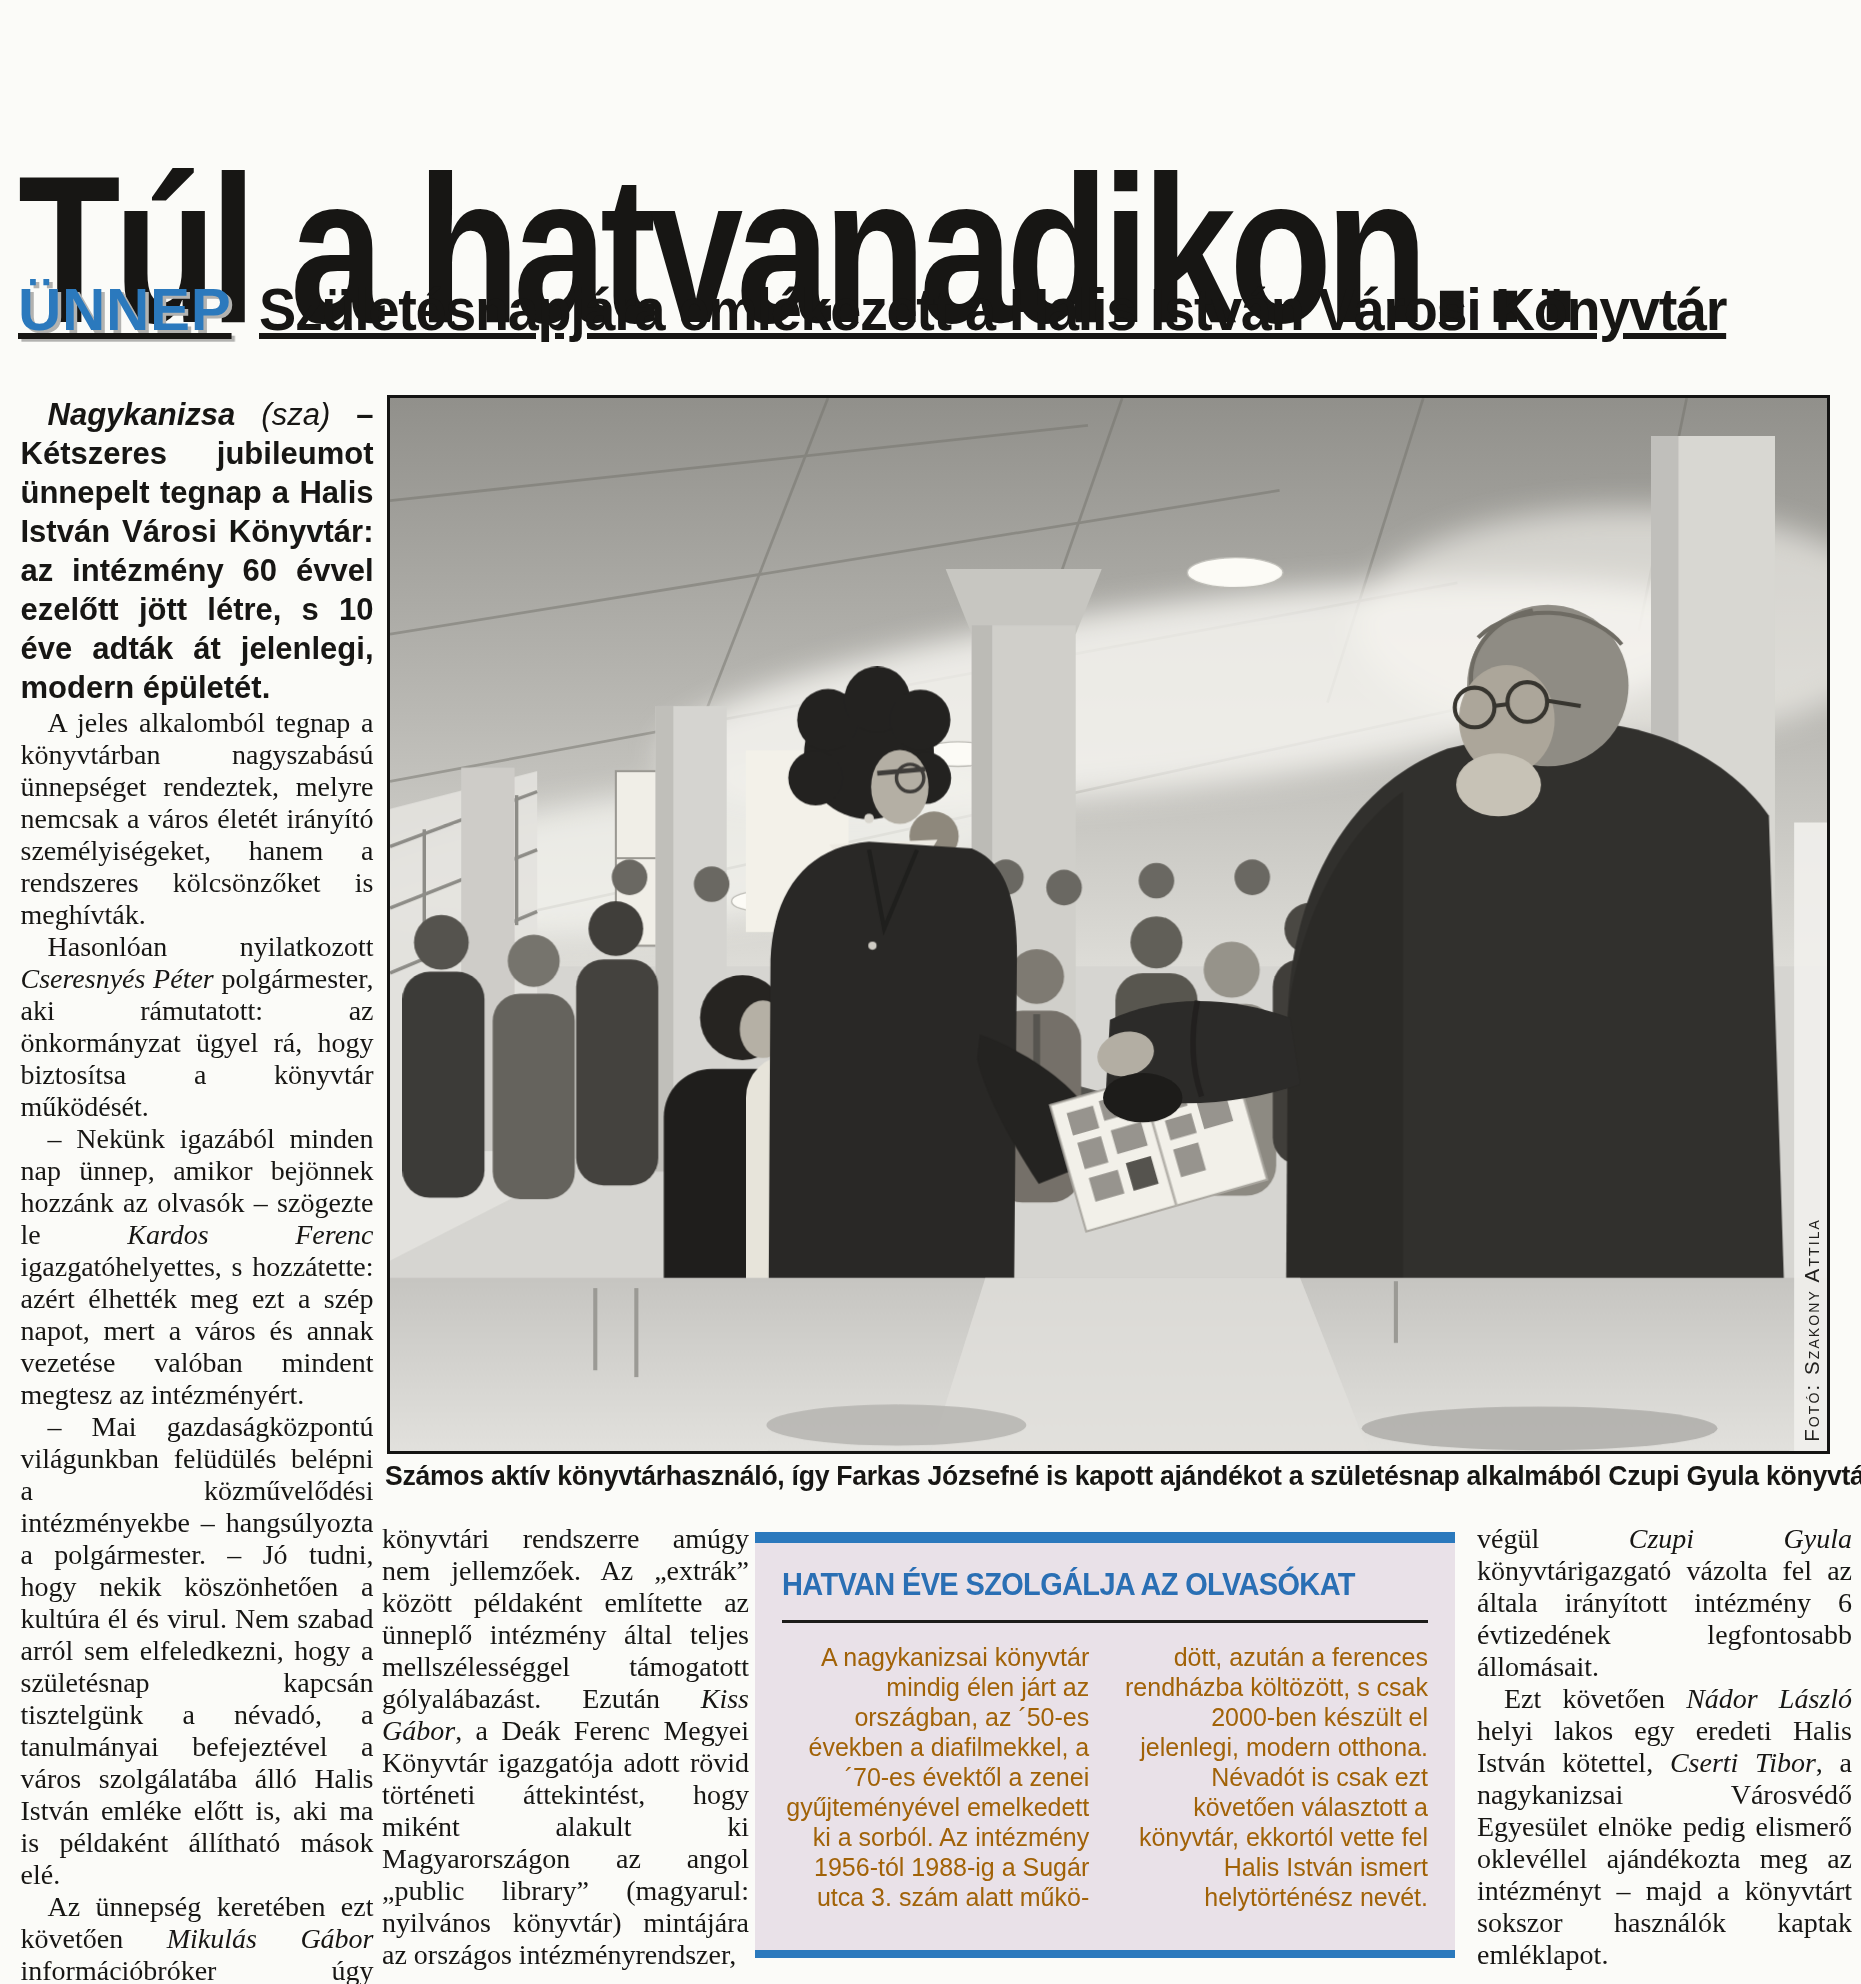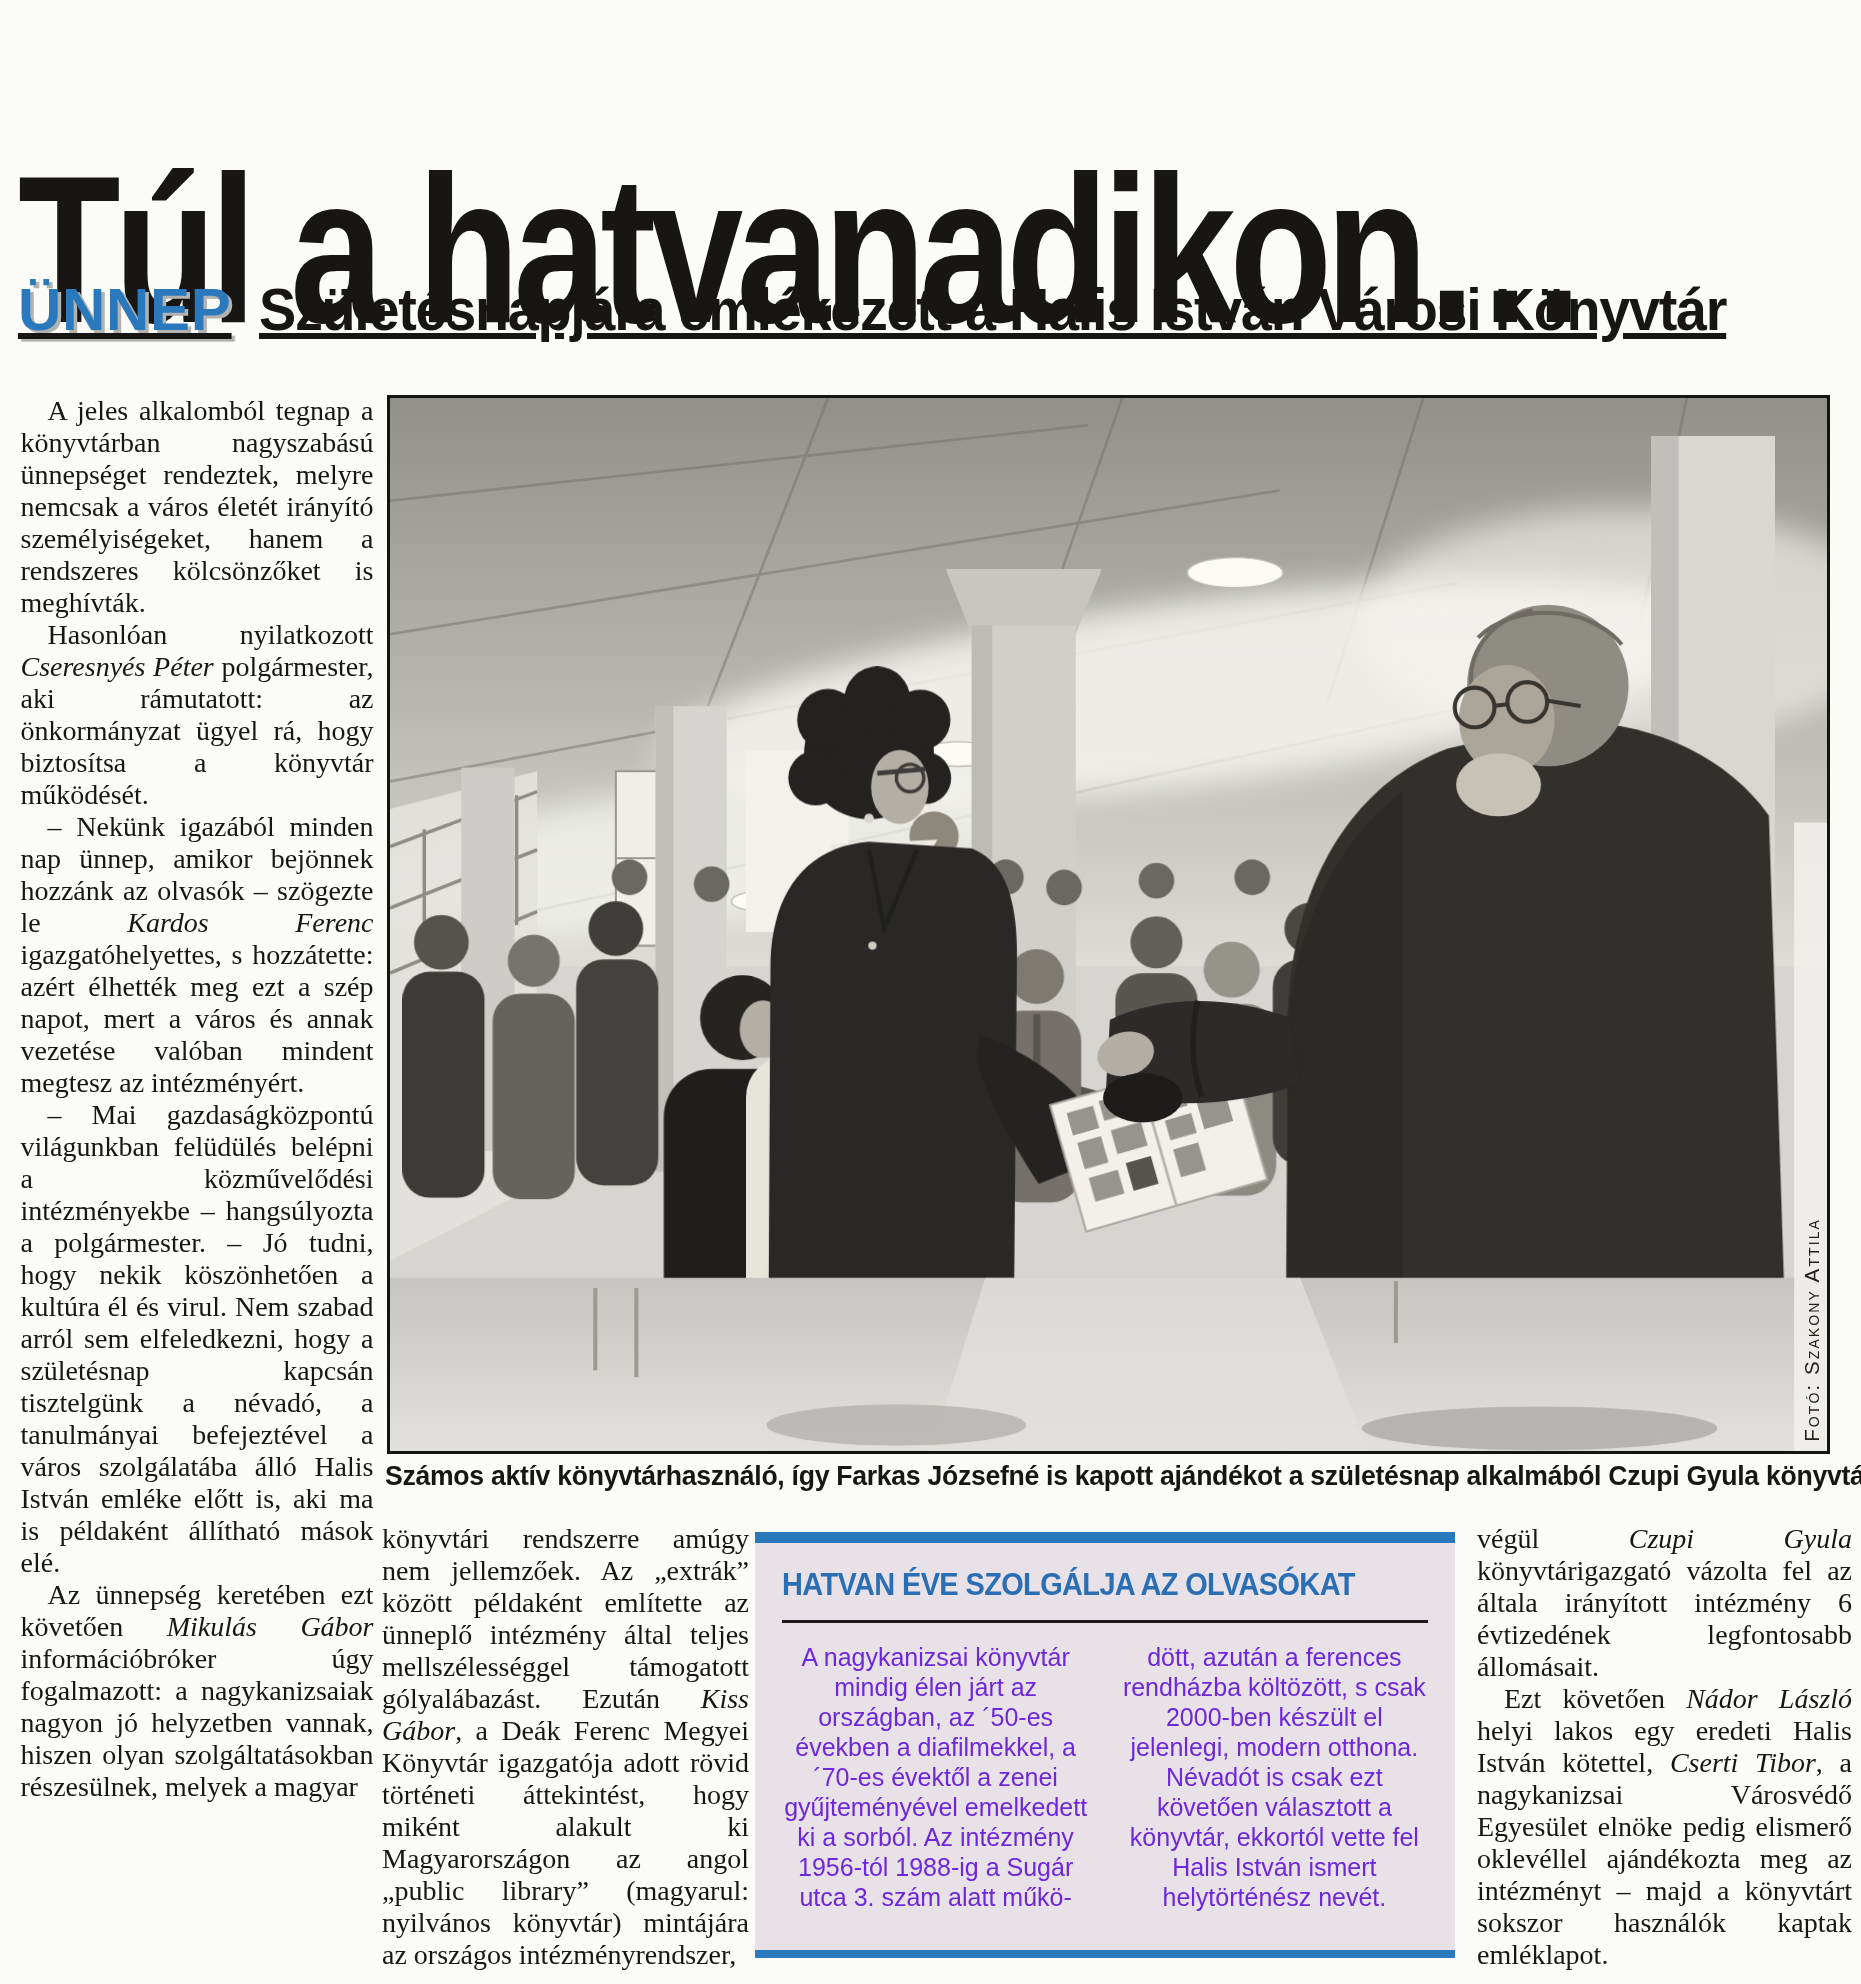--- a/index.html
+++ b/index.html
@@ -75,35 +75,36 @@
     margin:11px 0 0 0;
     font-family:"Liberation Sans","DejaVu Sans",sans-serif;
     font-weight:bold;font-size:31.5px;letter-spacing:-0.7px;
     color:var(--box_title_blue,#2a6fb4);
     white-space:nowrap;transform:scaleX(.92);transform-origin:0 0;
   }
   #infobox .rule{height:3.4px;background:#1c1b19;margin:16.4px 0 19px 0;}
   #infobox .cols{
     display:flex;gap:31.5px;
     font-family:"Liberation Sans","DejaVu Sans",sans-serif;
-    font-size:25px;line-height:30px;color:#6d28d9;text-align:center;
+    font-size:25px;line-height:30px;color:#a16207;text-align:right;
   }
   #infobox .cols p{margin:0;flex:1;}
 </style>
 </head>
 <body>
 
 <h1 class="abs" id="main-title">Túl a hatvanadikon…</h1>
 
 <div class="abs" id="subhead">
   <span id="kicker">ÜNNEP</span>
   <span id="headline">Születésnapjára emlékezett a Halis István Városi Könyvtár</span>
 </div>
 
 <div class="col" id="left-col">
+  <p class="lead"><span class="bi">Nagykanizsa</span><span class="i"> (sza)</span><span> – Kétszeres jubileumot ünnepelt tegnap a Halis István Városi Könyvtár: az intézmény 60 évvel ezelőtt jött létre, s 10 éve adták át jelenlegi, modern épületét.</span></p>
   <p><span>A jeles alkalomból tegnap a könyvtárban nagyszabású ünnepséget rendeztek, melyre nemcsak a város életét irányító személyiségeket, hanem a rendszeres kölcsönzőket is meghívták.</span></p>
   <p><span>Hasonlóan nyilatkozott </span><span class="i">Cseresnyés Péter</span><span> polgármester, aki rámutatott: az önkormányzat ügyel rá, hogy biztosítsa a könyvtár működését.</span></p>
   <p><span>– Nekünk igazából minden nap ünnep, amikor bejönnek hozzánk az olvasók – szögezte le </span><span class="i">Kardos Ferenc</span><span> igazgatóhelyettes, s hozzátette: azért élhették meg ezt a szép napot, mert a város és annak vezetése valóban mindent megtesz az intézményért.</span></p>
   <p><span>– Mai gazdaságközpontú világunkban felüdülés belépni a közművelődési intézményekbe – hangsúlyozta a polgármester. – Jó tudni, hogy nekik köszönhetően a kultúra él és virul. Nem szabad arról sem elfeledkezni, hogy a születésnap kapcsán tisztelgünk a névadó, a tanulmányai befejeztével a város szolgálatába álló Halis István emléke előtt is, aki ma is példaként állítható mások elé.</span></p>
   <p><span>Az ünnepség keretében ezt követően </span><span class="i">Mikulás Gábor</span><span> információbróker úgy fogalmazott: a nagykanizsaiak nagyon jó helyzetben vannak, hiszen olyan szolgáltatásokban részesülnek, melyek a magyar</span></p>
 </div>
 
 <div class="abs" id="photo">
   <svg viewBox="0 0 2100 1538" preserveAspectRatio="none" aria-hidden="true">
     <defs>

